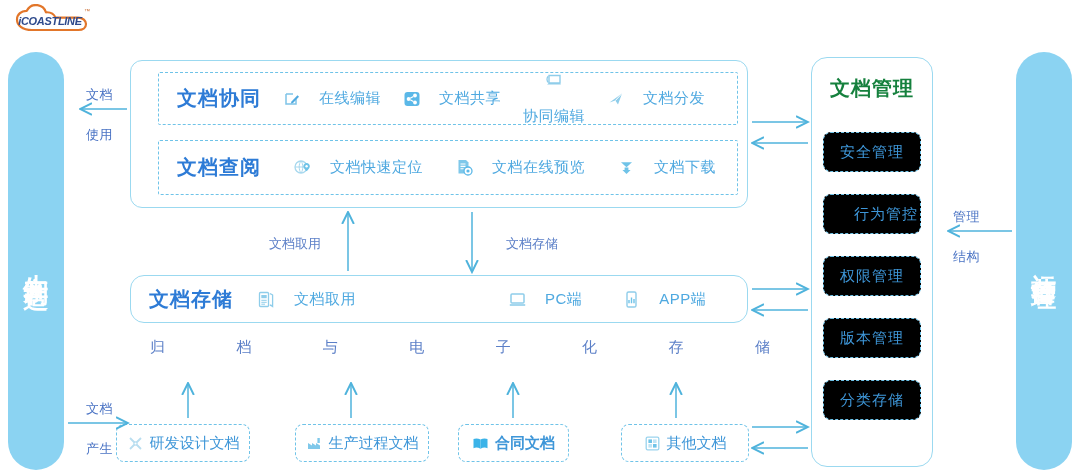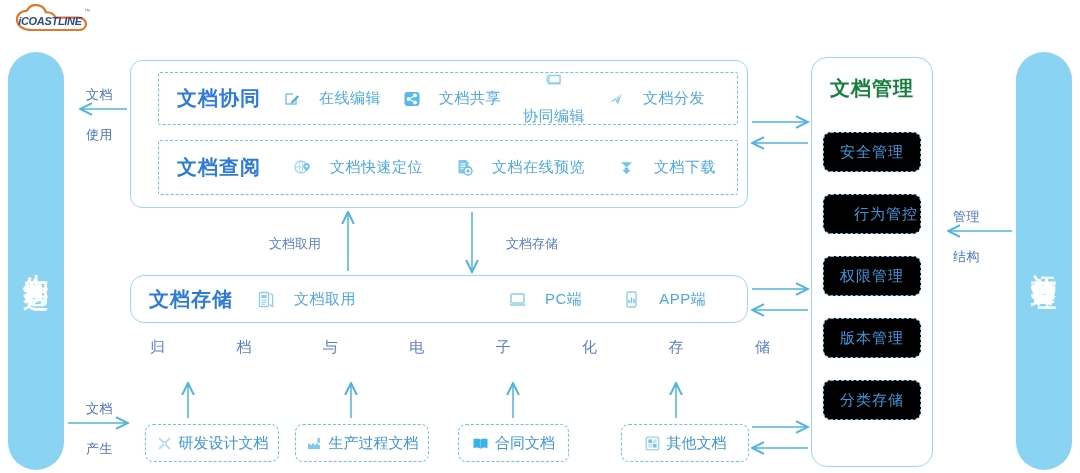--- a/index.html
+++ b/index.html
@@ -271,41 +271,41 @@
     <span>归</span>
     <span>档</span>
     <span>与</span>
     <span>电</span>
     <span>子</span>
     <span>化</span>
     <span>存</span>
     <span>储</span>
   </div>
 
-  <div class="src-box" style="left:145px; width:134px;">
+  <div class="src-box" style="left:116px; width:134px;">
     <span class="ico">
       <svg width="17" height="17" viewBox="0 0 17 17">
         <path d="M3 3 L14 14 M14 3 L3 14" stroke="#B9DEF0" stroke-width="1.8"></path>
         <circle cx="8.5" cy="8.5" r="1.6" fill="#ffffff" stroke="#B9DEF0" stroke-width="1.2"></circle>
       </svg>
     </span>
     <span class="src-label">研发设计文档</span>
   </div>
 
   <div class="src-box" style="left:295px; width:134px;">
     <span class="ico">
       <svg width="17" height="17" viewBox="0 0 17 17">
         <path d="M2 14 V8 L6 10.5 V8 L10 10.5 V8 L14 10.5 V14 Z" fill="#7FC8EA"></path>
         <rect x="11.4" y="3" width="2.4" height="5" fill="#7FC8EA"></rect>
       </svg>
     </span>
     <span class="src-label">生产过程文档</span>
   </div>
 
-  <div class="src-box" style="left:458px; width:111px;">
+  <div class="src-box" style="left:458px; width:111px;font-weight:bold;">
     <span class="ico">
       <svg width="17" height="17" viewBox="0 0 17 17">
         <path d="M1.5 4 C3.8 3 6.3 3.3 8.5 4.6 V13.8 C6.3 12.5 3.8 12.2 1.5 13.2 Z" fill="#3BB3E8"></path>
         <path d="M15.5 4 C13.2 3 10.7 3.3 8.5 4.6 V13.8 C10.7 12.5 13.2 12.2 15.5 13.2 Z" fill="#3BB3E8"></path>
       </svg>
     </span>
     <span class="src-label">合同文档</span>
   </div>
 
   <div class="src-box" style="left:621px; width:128px;">

